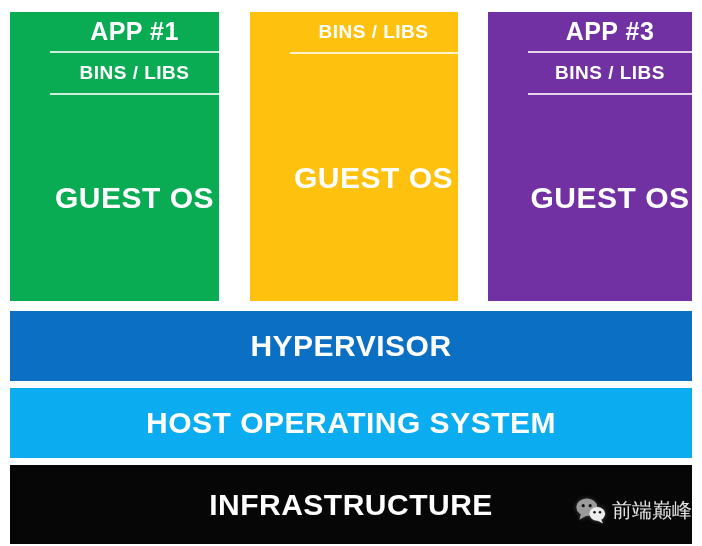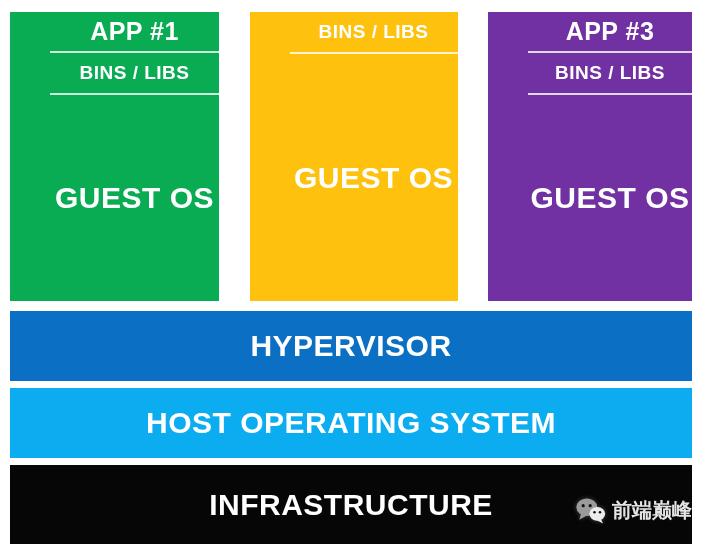--- a/index.html
+++ b/index.html
@@ -31,21 +31,21 @@
     display:flex;align-items:center;justify-content:center;
     color:#ffffff;font-size:30px;font-weight:600;letter-spacing:0.5px;
   }
   .layer.hypervisor{top:311px;height:70px;}
   .layer.host-os{top:388px;height:70px;}
   .layer.infrastructure{top:465px;height:79px;}
   
   .watermark{
     position:absolute;right:10px;top:493px;height:34px;
     display:flex;align-items:center;gap:6px;
-    font-size:20px;font-weight:700;
+    font-size:20px;font-weight:400;
   }
   .wm-icon{display:inline-flex;line-height:0;filter:drop-shadow(0 0 2px rgba(120,120,120,0.6));}
 </style>
 </head>
 <body>
 
 <div class="canvas">
 
   <div class="columns">
 

